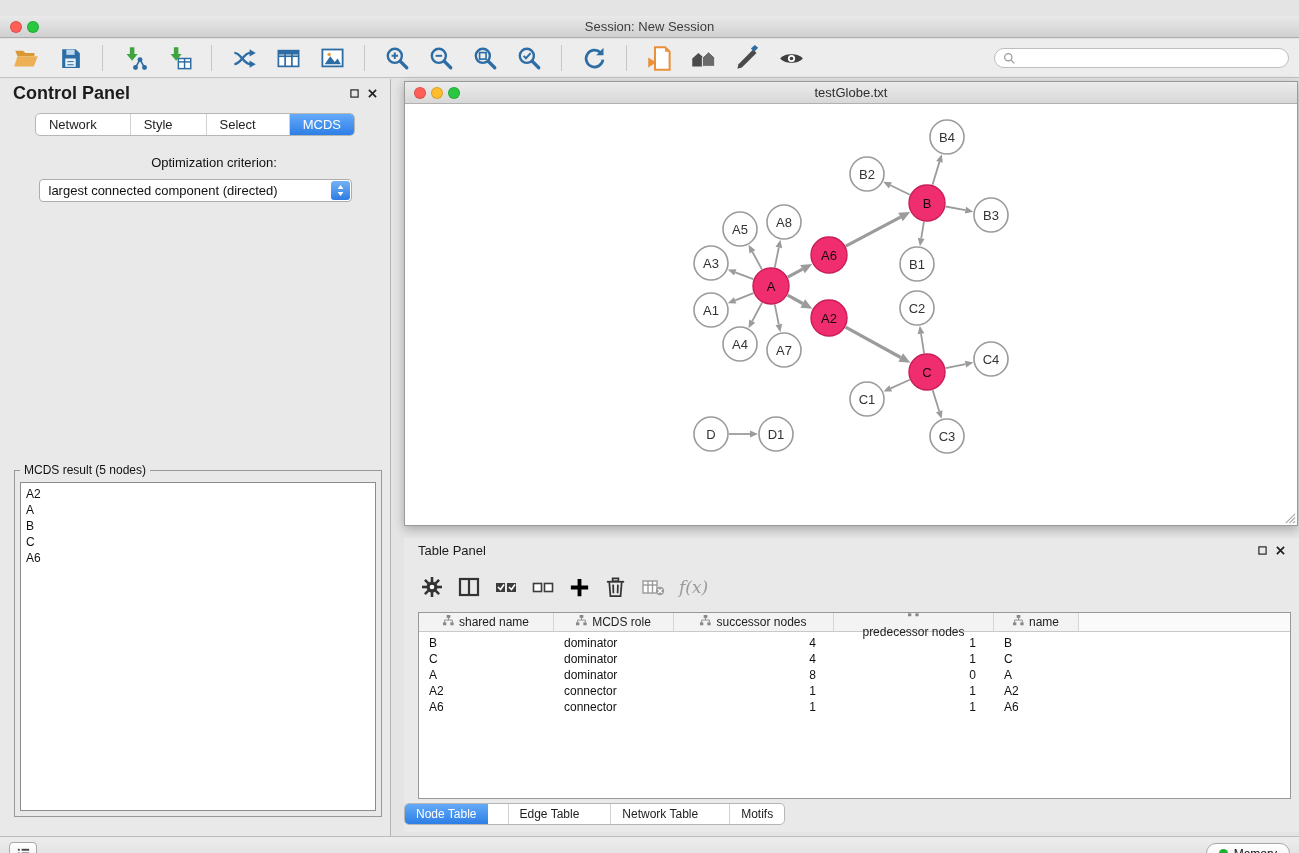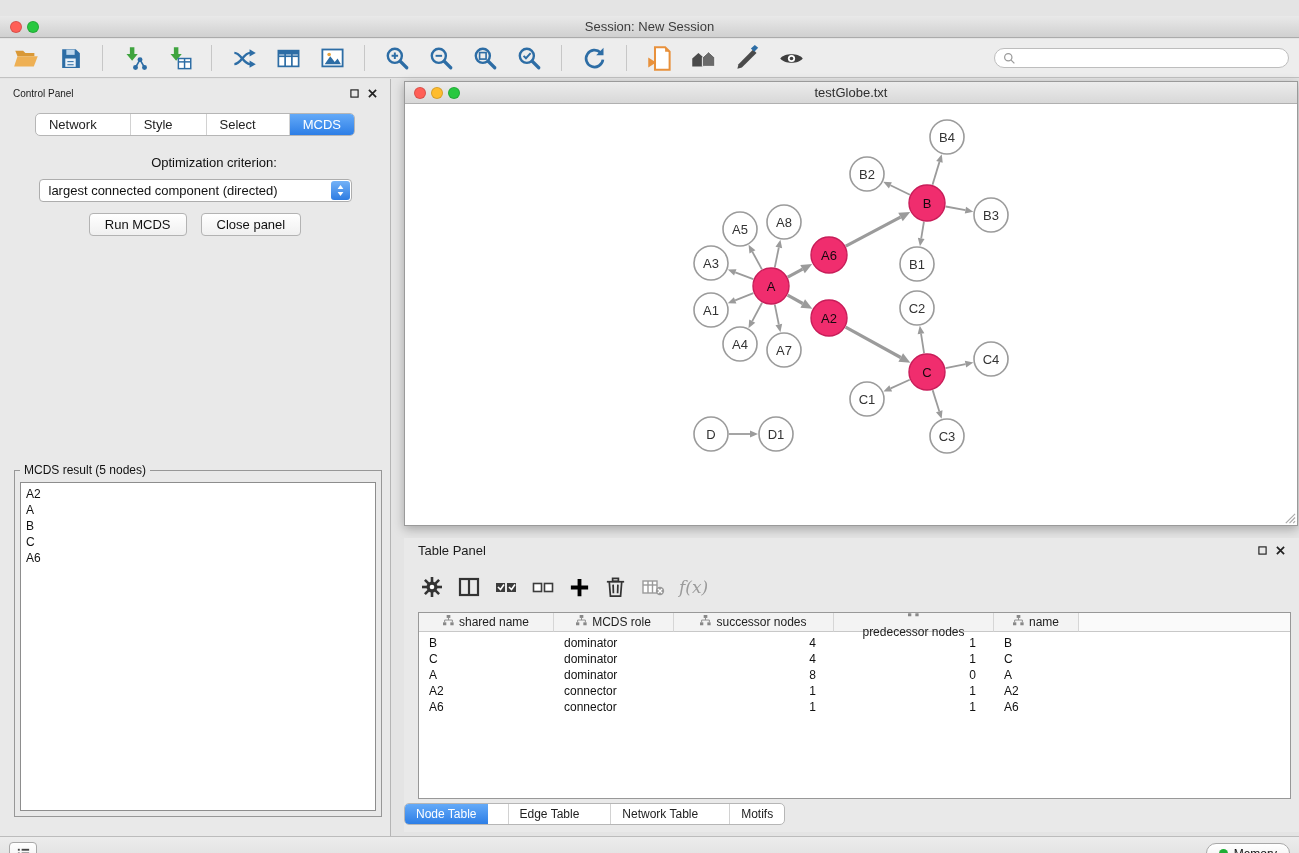--- a/index.html
+++ b/index.html
@@ -24,21 +24,21 @@
   .toolbar-icons { display:flex; align-items:center; gap:12px; }
   .tool-btn { width:32px; height:32px; display:flex; align-items:center; justify-content:center; cursor:pointer; }
   .tsep { width:1px; height:26px; background:#c7c7c7; margin:0 4px; }
   .search-field { margin-left:auto; width:295px; height:20px; background:#fff; border:1px solid #bdbdbd;
     border-radius:10px; display:flex; align-items:center; padding:0 8px; gap:5px; }
   .search-input { border:none; outline:none; flex:1; font-size:12px; font-family:"Liberation Sans",sans-serif; background:transparent; }
 
   
   .control-panel { position:absolute; left:0; top:63px; width:391px; height:757px; background:#e9e9e9;
     border-right:1px solid #b5b5b5; }
-  .cp-header { height:28px; display:flex; align-items:center; padding:0 13px; font-size:10px; color:#1c1c1c; }
+  .cp-header { height:28px; display:flex; align-items:center; padding:0 13px; font-size:18px; color:#1c1c1c;font-weight:bold; }
   .win-icons { margin-left:auto; display:flex; gap:9px; align-items:center; }
   .win-icon { cursor:pointer; display:inline-flex; }
   .cp-tabs-row { display:flex; justify-content:center; margin-top:6px; }
   .segmented { display:inline-flex; background:#fff; border:1px solid #b6b6b6; border-radius:5px; overflow:hidden;gap:20px; }
   .seg { font-size:13px; color:#222; padding:3px 13px; border-left:1px solid #d2d2d2; cursor:pointer; white-space:nowrap; }
   .seg:first-child { border-left:none; }
   .seg.active { background:linear-gradient(#64aaf8,#2d7ee6); color:#fff; }
   .opt-label { text-align:center; margin-top:19px; font-size:13px; color:#111;padding-left:38px; }
   .dropdown { position:relative; margin:9px auto 0; width:313px; height:23px; background:#fff;
     border:1px solid #adadad; border-radius:4px; display:flex; align-items:center; padding:0 22px 0 9px;
@@ -280,24 +280,20 @@
     </div>
     <div class="opt-label">Optimization criterion:</div>
     <div class="dropdown">
       <span class="dd-text">largest connected component (directed)</span>
       <span class="dd-stepper">
         <svg viewBox="0 0 10 16" width="9" height="15">
             <path d="M5 2l3.2 4.2H1.8z" fill="#fff"></path>
             <path d="M5 14l-3.2-4.2h6.4z" fill="#fff"></path>
           </svg>
       </span>
-    </div>
-    <div class="cp-buttons">
-      <button class="btn">Run MCDS</button>
-      <button class="btn">Close panel</button>
     </div>
     <div class="group-box">
       <span class="group-legend">MCDS result (5 nodes)</span>
       <div class="listbox">
           <div class="list-item">A2</div>
           <div class="list-item">A</div>
           <div class="list-item">B</div>
           <div class="list-item">C</div>
           <div class="list-item">A6</div>
         </div>

